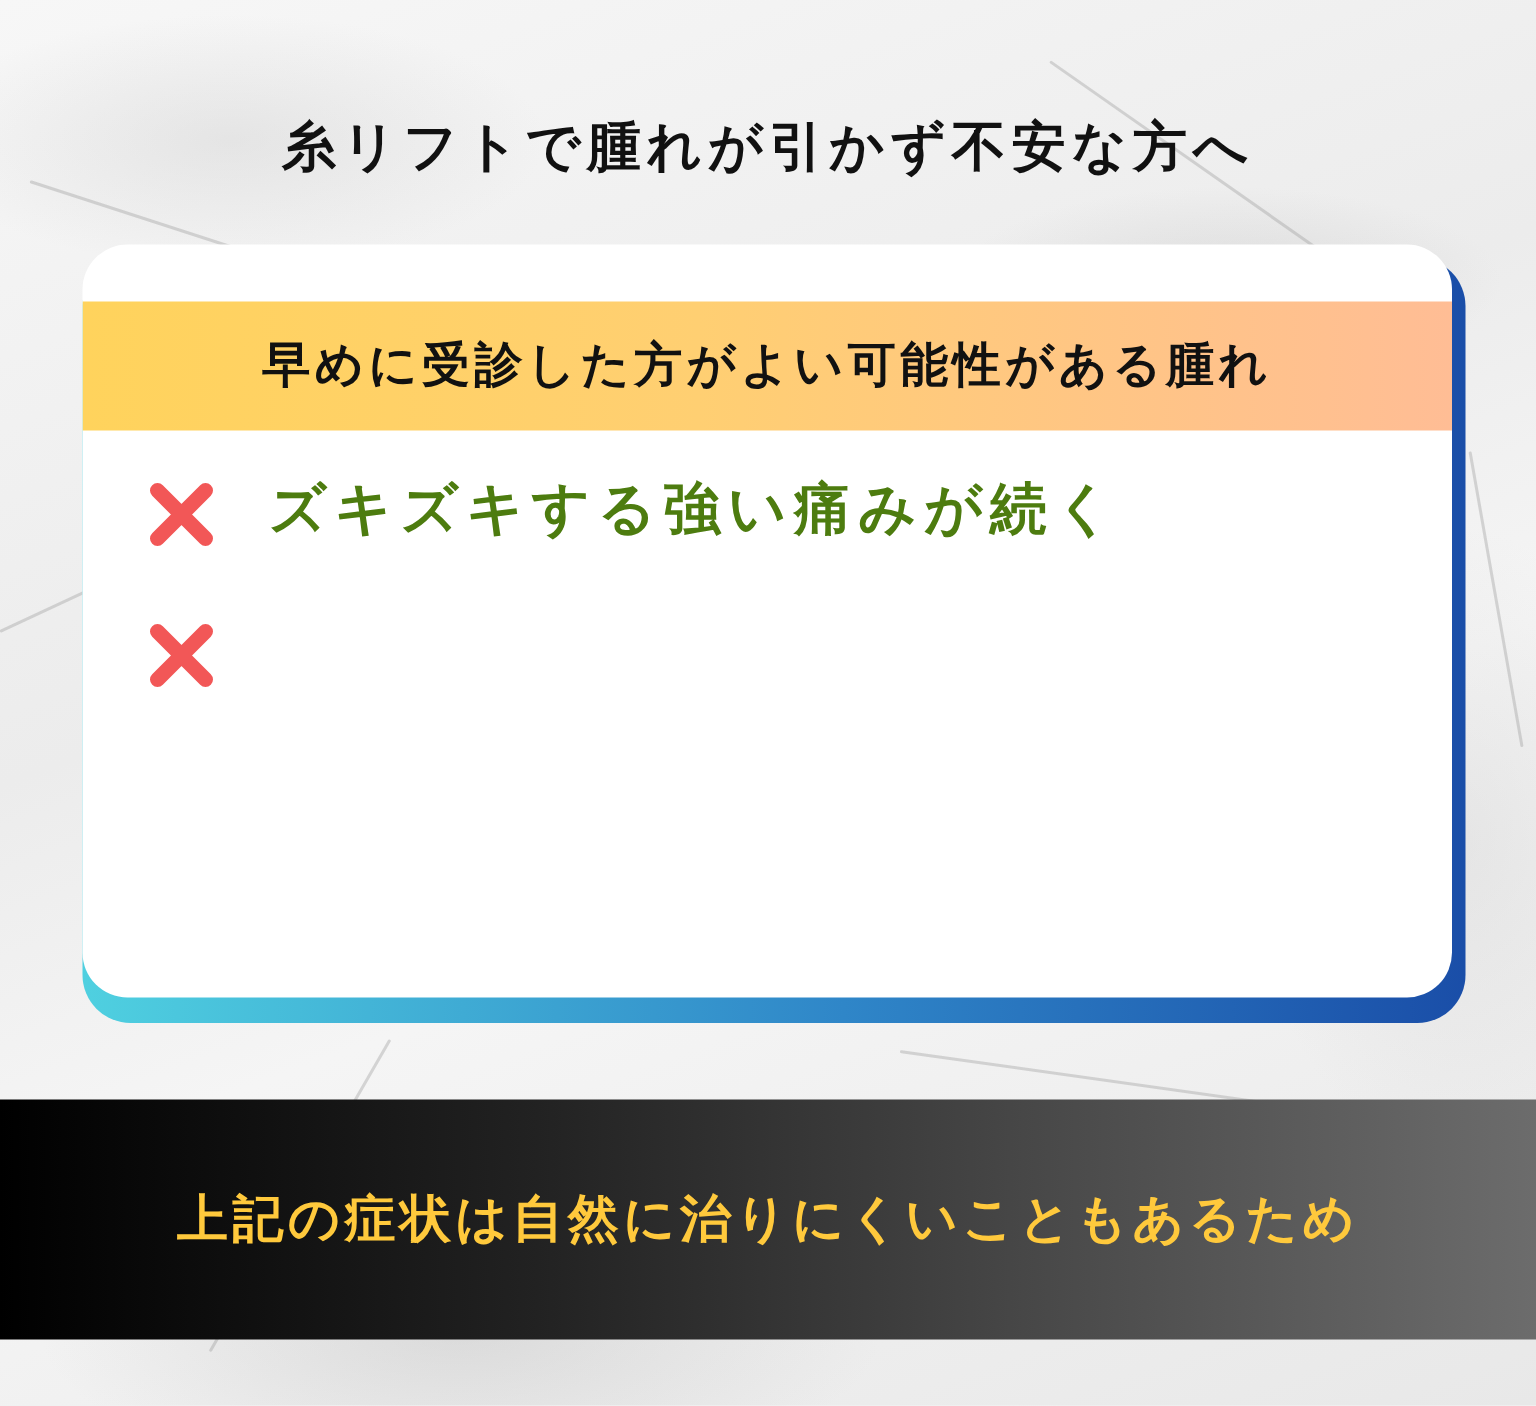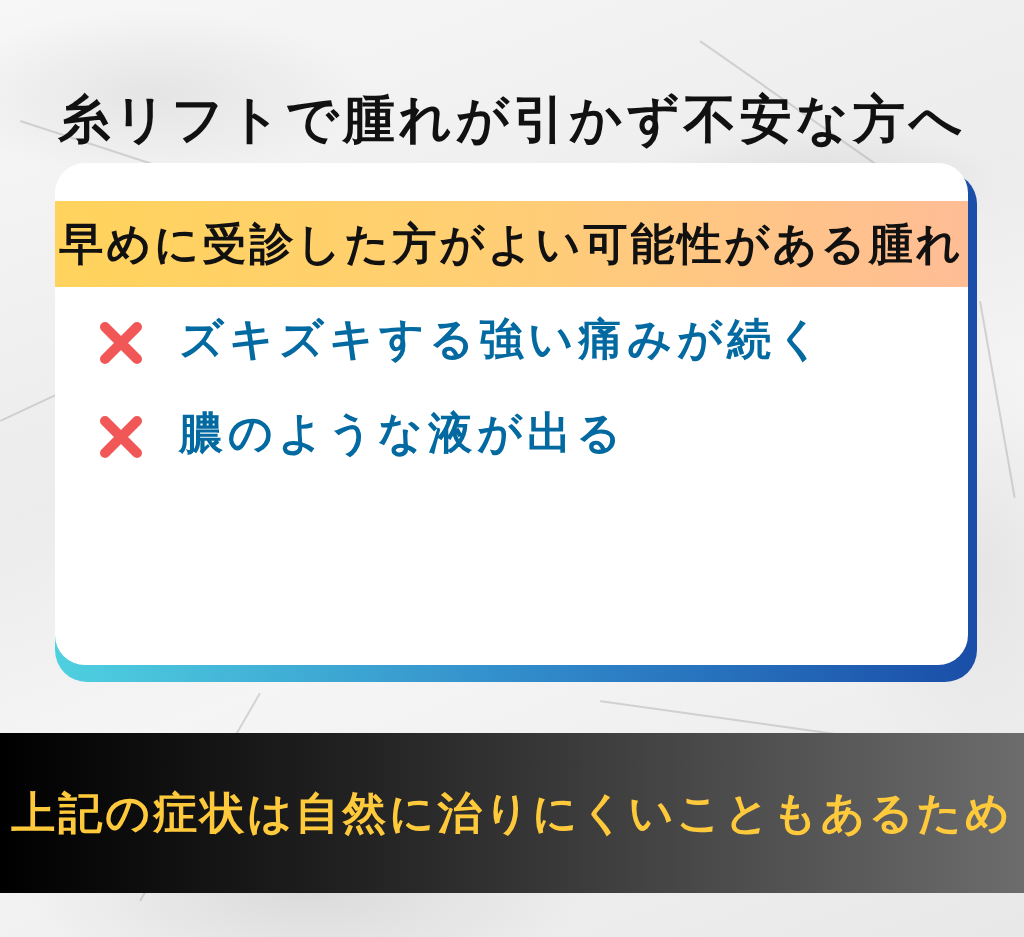--- a/index.html
+++ b/index.html
@@ -16,52 +16,52 @@
       radial-gradient(ellipse 400px 140px at 30% 95%, rgba(180,180,180,0.35), transparent 70%),
       radial-gradient(ellipse 200px 300px at 95% 60%, rgba(200,200,200,0.3), transparent 70%),
       linear-gradient(160deg, #f7f7f7 0%, #ececec 40%, #f5f5f5 60%, #e8e8e8 100%);
   }
   .vein {
     position: absolute; height: 2px; background: rgba(150,150,150,0.35);
     transform-origin: left center; border-radius: 2px;
   }
   .title {
     position: absolute; left: 0; right: 0; top: 50px;
-    text-align: center; font-size: 52px; font-weight: bold; color: #111;
+    text-align: center; font-size: 36px; font-weight: bold; color: #111;
     letter-spacing: 4px;
   }
   .card-shadow {
     position: absolute; left: 55px; top: 172px; width: 922px; height: 510px;
     border-radius: 32px;
     background: linear-gradient(90deg, #4fd0e0 0%, #2f86c8 55%, #1a4ea8 100%);
   }
   .card {
     position: absolute; left: 55px; top: 163px; width: 913px; height: 502px;
     background: #fff; border-radius: 30px; overflow: hidden;
   }
   .card-header {
     position: absolute; left: 0; right: 0; top: 38px; height: 86px;
     background: linear-gradient(90deg, #ffd35c 0%, #ffcf72 45%, #ffbd95 100%);
     display: flex; align-items: center; justify-content: center;
-    font-size: 44px; font-weight: bold; color: #111; letter-spacing: 3px;
+    font-size: 32px; font-weight: bold; color: #111; letter-spacing: 3px;
   }
   .items { position: absolute; left: 40px; top: 150px; right: 30px; }
   .item { display: flex; align-items: flex-start; margin-bottom: 28px; }
   .xicon { width: 52px; height: 52px; flex: 0 0 52px; margin-right: 32px; margin-top: 4px; }
   .item-text {
-    font-size: 44px; font-weight: bold; color: #0369a1; letter-spacing: 5px;
+    font-size: 38px; font-weight: bold; color: #4d7c0f; letter-spacing: 5px;
     line-height: 80px; margin-top: -14px;
   }
   .banner {
     position: absolute; left: 0; right: 0; top: 733px; height: 160px;
     background: linear-gradient(90deg, #000 0%, #222 35%, #4b4b4b 70%, #6c6c6c 100%);
     display: flex; flex-direction: column; align-items: center; justify-content: center;
   }
   .banner-line {
-    font-size: 44px; font-weight: bold; color: #ffc93c; letter-spacing: 3px;
+    font-size: 34px; font-weight: bold; color: #ffc93c; letter-spacing: 3px;
     line-height: 64px;
   }
 </style>
 </head>
 <body>
 
 <div class="marble">
   <div class="vein" style="left:20px;top:120px;width:300px;transform:rotate(18deg)"></div>
   <div class="vein" style="left:700px;top:40px;width:260px;transform:rotate(35deg)"></div>
   <div class="vein" style="left:980px;top:300px;width:200px;transform:rotate(80deg)"></div>
@@ -79,20 +79,19 @@
     <div class="item">
       <svg class="xicon" viewBox="0 0 52 52">
         <path d="M10 10 L42 42 M42 10 L10 42" stroke="#f25757" stroke-width="10" stroke-linecap="round"></path>
       </svg>
       <span class="item-text">ズキズキする強い痛みが続く</span>
     </div>
     <div class="item">
       <svg class="xicon" viewBox="0 0 52 52">
         <path d="M10 10 L42 42 M42 10 L10 42" stroke="#f25757" stroke-width="10" stroke-linecap="round"></path>
       </svg>
-      <span class="item-text">膿のような液が出る</span>
     </div>
   </div>
 </div>
 
 <div class="banner">
   <div class="banner-line">上記の症状は自然に治りにくいこともあるため</div>
 </div>
 
 </body></html>

